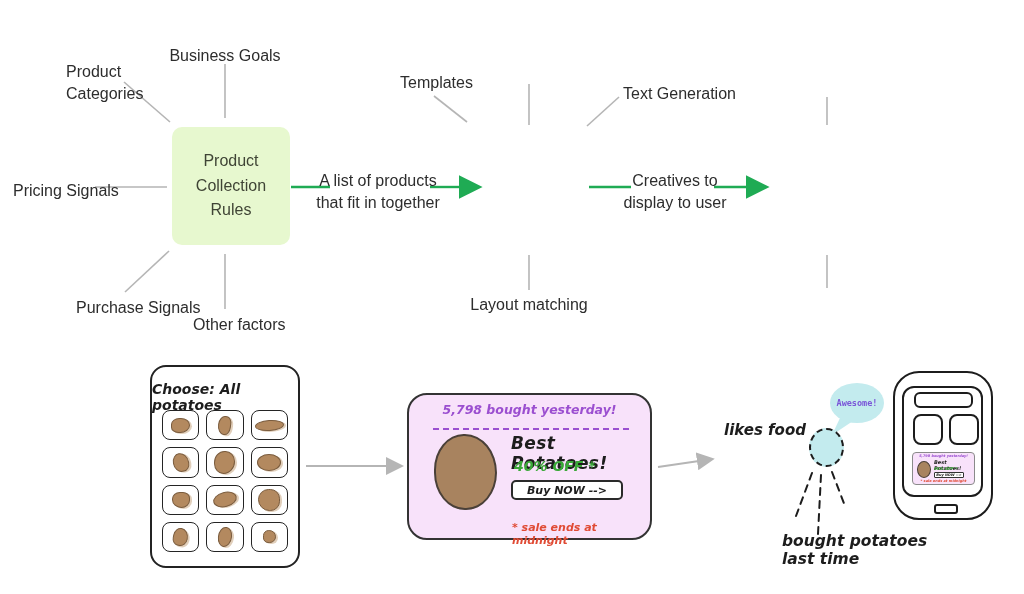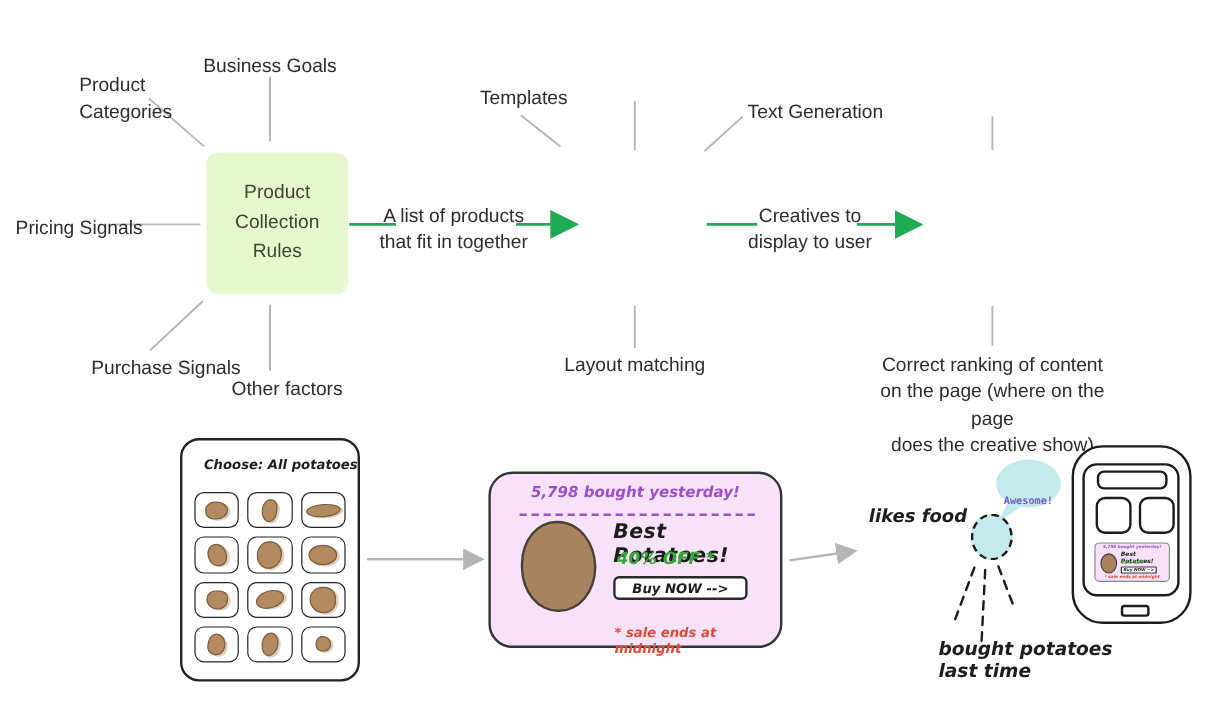--- a/index.html
+++ b/index.html
@@ -12,21 +12,21 @@
   .ia{stroke:var(--connector-gray);stroke-width:2}
   .fc{stroke:#3a3a3a;stroke-width:1.4;fill:none;stroke-linecap:round;stroke-linejoin:round}
   .dl{stroke:#1c1c1c;stroke-width:2;fill:none;stroke-dasharray:7 6;stroke-linecap:round}
   .node{position:absolute;background:var(--node-fill);border-radius:10px;display:flex;align-items:center;justify-content:center;
         text-align:center;color:var(--node-text);font-size:16px;font-weight:500;line-height:1.55;white-space:pre-line}
   .lbl{position:absolute;color:var(--label-text);font-size:16px;line-height:1.4;white-space:pre-line}
   .ctr{text-align:center;transform:translateX(-50%)}
   .hand{font-family:"DejaVu Sans",sans-serif;font-style:italic;font-weight:700;color:#1d1d1d}
   
   .card-catalog{position:absolute;left:150px;top:365px;width:150px;height:203px;border:2px solid #232323;border-radius:16px;background:#fff}
-  .catalog-title{position:absolute;top:14px;left:0;width:100%;text-align:right;font-size:11px}
+  .catalog-title{position:absolute;top:14px;left:0;width:100%;text-align:left;font-size:14px}
   .catalog-grid{position:absolute;left:10px;right:10px;top:43px;bottom:14px;display:grid;
                 grid-template-columns:repeat(3,1fr);grid-template-rows:repeat(4,1fr);gap:7px}
   .cell{border:1.6px solid #242424;border-radius:8px;background:#fff;display:flex;align-items:center;justify-content:center}
   .potato{background:var(--potato-brown);border:1.5px solid #7a5c3e;box-shadow:2px 1px 0 rgba(196,160,120,.5)}
   .p1{width:19px;height:15px;border-radius:50% 55% 60% 45%}
   .p2{width:13px;height:19px;border-radius:55% 45% 50% 60%;transform:rotate(8deg)}
   .p3{width:29px;height:11px;border-radius:50%;transform:rotate(-4deg)}
   .p4{width:16px;height:19px;border-radius:50% 60% 45% 55%;transform:rotate(-10deg)}
   .p5{width:21px;height:23px;border-radius:55% 50% 60% 50%}
   .p6{width:24px;height:17px;border-radius:50%}
@@ -45,21 +45,21 @@
   .promo-title{position:absolute;left:102px;top:38px;font-size:17px;letter-spacing:.4px}
   .promo-discount{position:absolute;left:105px;top:63px;font-size:14px;color:var(--accent-green)}
   .promo-cta{position:absolute;left:102px;top:85px;width:112px;height:20px;border:2px solid #2a2a2a;border-radius:5px;background:#fff;
              display:flex;align-items:center;justify-content:center;font-size:11px}
   .promo-urgency{position:absolute;left:103px;top:126px;font-size:11px;color:var(--accent-red)}
   
   .person-trait{position:absolute;left:724px;top:421px;font-size:15px}
   .person-head{position:absolute;left:809px;top:428px;width:35px;height:39px;background:var(--bubble-teal);
                border:2px dashed #1c1c1c;border-radius:50%}
   .speech-bubble{position:absolute;left:830px;top:383px;width:54px;height:40px;background:var(--bubble-teal);border-radius:50%;
-                 display:flex;align-items:flex-end;justify-content:center}
+                 display:flex;align-items:center;justify-content:center}
   .speech-text{font-family:"DejaVu Sans Mono",monospace;font-size:8.5px;font-weight:700;color:var(--speech-purple)}
   .person-history{position:absolute;left:782px;top:532px;font-size:15.5px;line-height:1.18;white-space:pre-line}
   
   .phone{position:absolute;left:893px;top:371px;width:100px;height:149px;border:2.5px solid #1c1c1c;border-radius:26px;background:#fff}
   .phone-screen{position:absolute;left:7px;top:13px;width:81px;height:111px;border:2px solid #1c1c1c;border-radius:12px}
   .phone-banner{position:absolute;left:10px;top:4px;width:59px;height:16px;border:2px solid #1c1c1c;border-radius:6px}
   .phone-sq{position:absolute;top:26px;width:30px;height:31px;border:2px solid #1c1c1c;border-radius:8px}
   .sq-l{left:9px}.sq-r{left:45px}
   .phone-mini{position:absolute;left:8px;top:64px;width:63px;height:33px;background:var(--promo-pink);border:1px solid #8a8a8a;border-radius:4px}
   .mini-social{position:absolute;top:1px;left:0;width:100%;text-align:center;font-size:3.5px;color:var(--accent-purple)}
@@ -131,23 +131,20 @@
 
   <div class="lbl ctr" style="left:225px;top:45px">Business Goals</div>
   <div class="lbl" style="left:66px;top:61px">Product
 Categories</div>
   <div class="lbl" style="left:13px;top:180px">Pricing Signals</div>
   <div class="lbl" style="left:76px;top:297px">Purchase Signals</div>
   <div class="lbl" style="left:193px;top:314px">Other factors</div>
   <div class="lbl" style="left:400px;top:72px">Templates</div>
   <div class="lbl" style="left:623px;top:83px">Text Generation</div>
   <div class="lbl ctr" style="left:529px;top:294px">Layout matching</div>
-  <div class="lbl ctr" style="left:827px;top:294px">Correct ranking of content
-on the page (where on the page
-does the creative show)</div>
 
   <div class="lbl ctr" style="left:378px;top:170px">A list of products
 that fit in together</div>
   <div class="lbl ctr" style="left:675px;top:170px">Creatives to
 display to user</div>
 
   <div class="card-catalog">
     <div class="catalog-title hand">Choose: All potatoes</div>
     <div class="catalog-grid">
       <div class="cell">

